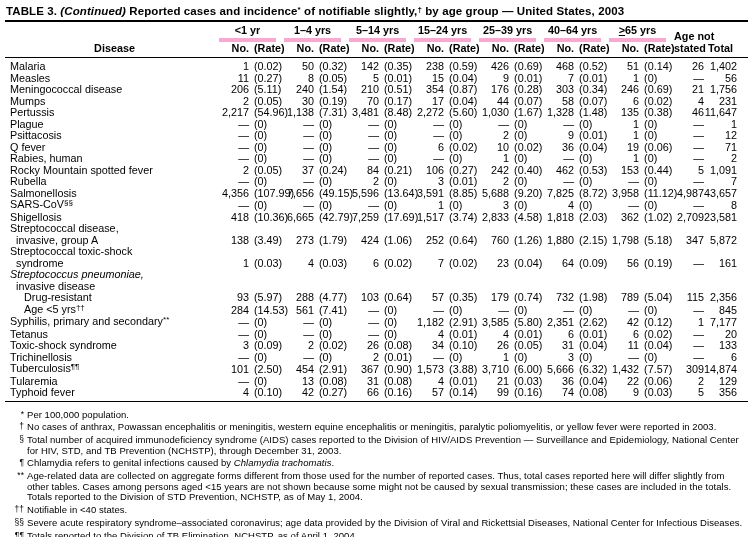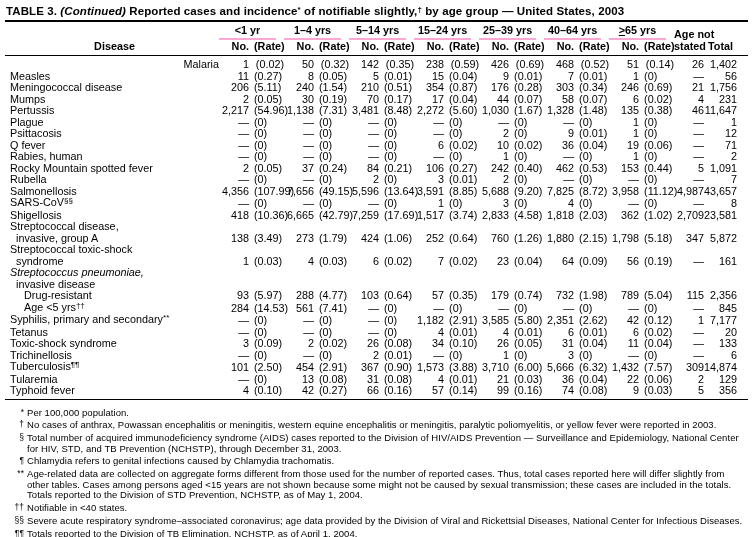--- a/index.html
+++ b/index.html
@@ -7,45 +7,45 @@
        font-family:"Liberation Sans",sans-serif;-webkit-font-smoothing:antialiased;}
   .page{padding:3px 5px 0 5px;}
   .title{font-size:11.5px;font-weight:bold;letter-spacing:0.1px;
          border-bottom:2px solid #000;padding:2px 0 3px 1px;}
   .title .itl{font-style:italic;}
   .sup{font-size:8px;position:relative;top:-3px;}
   table{border-collapse:collapse;table-layout:fixed;width:743px;}
   th,td{padding:0;white-space:nowrap;vertical-align:bottom;
         font-size:10.8px;line-height:11.5px;overflow:visible;}
   thead th{font-weight:bold;}
-  .h-group .grp{text-align:center;border-bottom:2px solid #f9a8d4;
+  .h-group .grp{text-align:center;border-bottom:4px solid #f9a8d4;
                 margin:0 8px 0 0;padding:3px 0 1px 0;}
   .geq{text-decoration:underline;text-underline-offset:1px;}
   .h-no{text-align:right;padding:1px 0 3px 0;}
   .h-rate{text-align:center;padding:1px 0 3px 5px;}
   .h-disease{text-align:center;vertical-align:bottom;padding:0 0 3px 5px;}
   .h-stated{text-align:right;vertical-align:bottom;padding:0 0 3px 0;}
   .h-stated div{text-align:center;line-height:12px;}
   .h-total{text-align:center;vertical-align:bottom;padding:0 11px 3px 0;}
   thead th{border-bottom:1px solid #000;}
   thead th.h-group{border-bottom:none;}
-  tbody tr:first-child td{padding-top:3px;text-align:right;}
+  tbody tr:first-child td{padding-top:3px;}
   tbody tr:last-child td{border-bottom:1px solid #000;padding-bottom:2px;}
   td.label{text-align:left;padding-left:5px;}
   td.label .itl{font-style:italic;}
   td.label .ind2{padding-left:14px;}
   .lbl2{padding-left:6px;}
   td.no{text-align:right;}
   td.rate{text-align:left;padding-left:5px;}
   td.stated{text-align:right;}
   td.total{text-align:right;padding-right:11px;}
   .footnotes{margin-top:8px;padding-left:5px;}
   .fn{position:relative;padding-left:17px;font-size:9.5px;line-height:10.7px;
       margin-bottom:2px;letter-spacing:0.05px;}
-  .fn .itl{}
+  .fn .itl{font-style:italic;}
   .fn-marker{position:absolute;left:0;top:-1px;width:14px;text-align:right;font-size:8.5px;}
 </style>
 </head>
 <body>
 
 <div class="page">
 
   <div class="title">
     <span>TABLE 3. </span><span class="itl">(Continued)</span><span> Reported cases and incidence</span><span class="sup">*</span><span> of notifiable slightly,</span><span class="sup">†</span><span> by age group — United States, 2003</span>
   </div>

